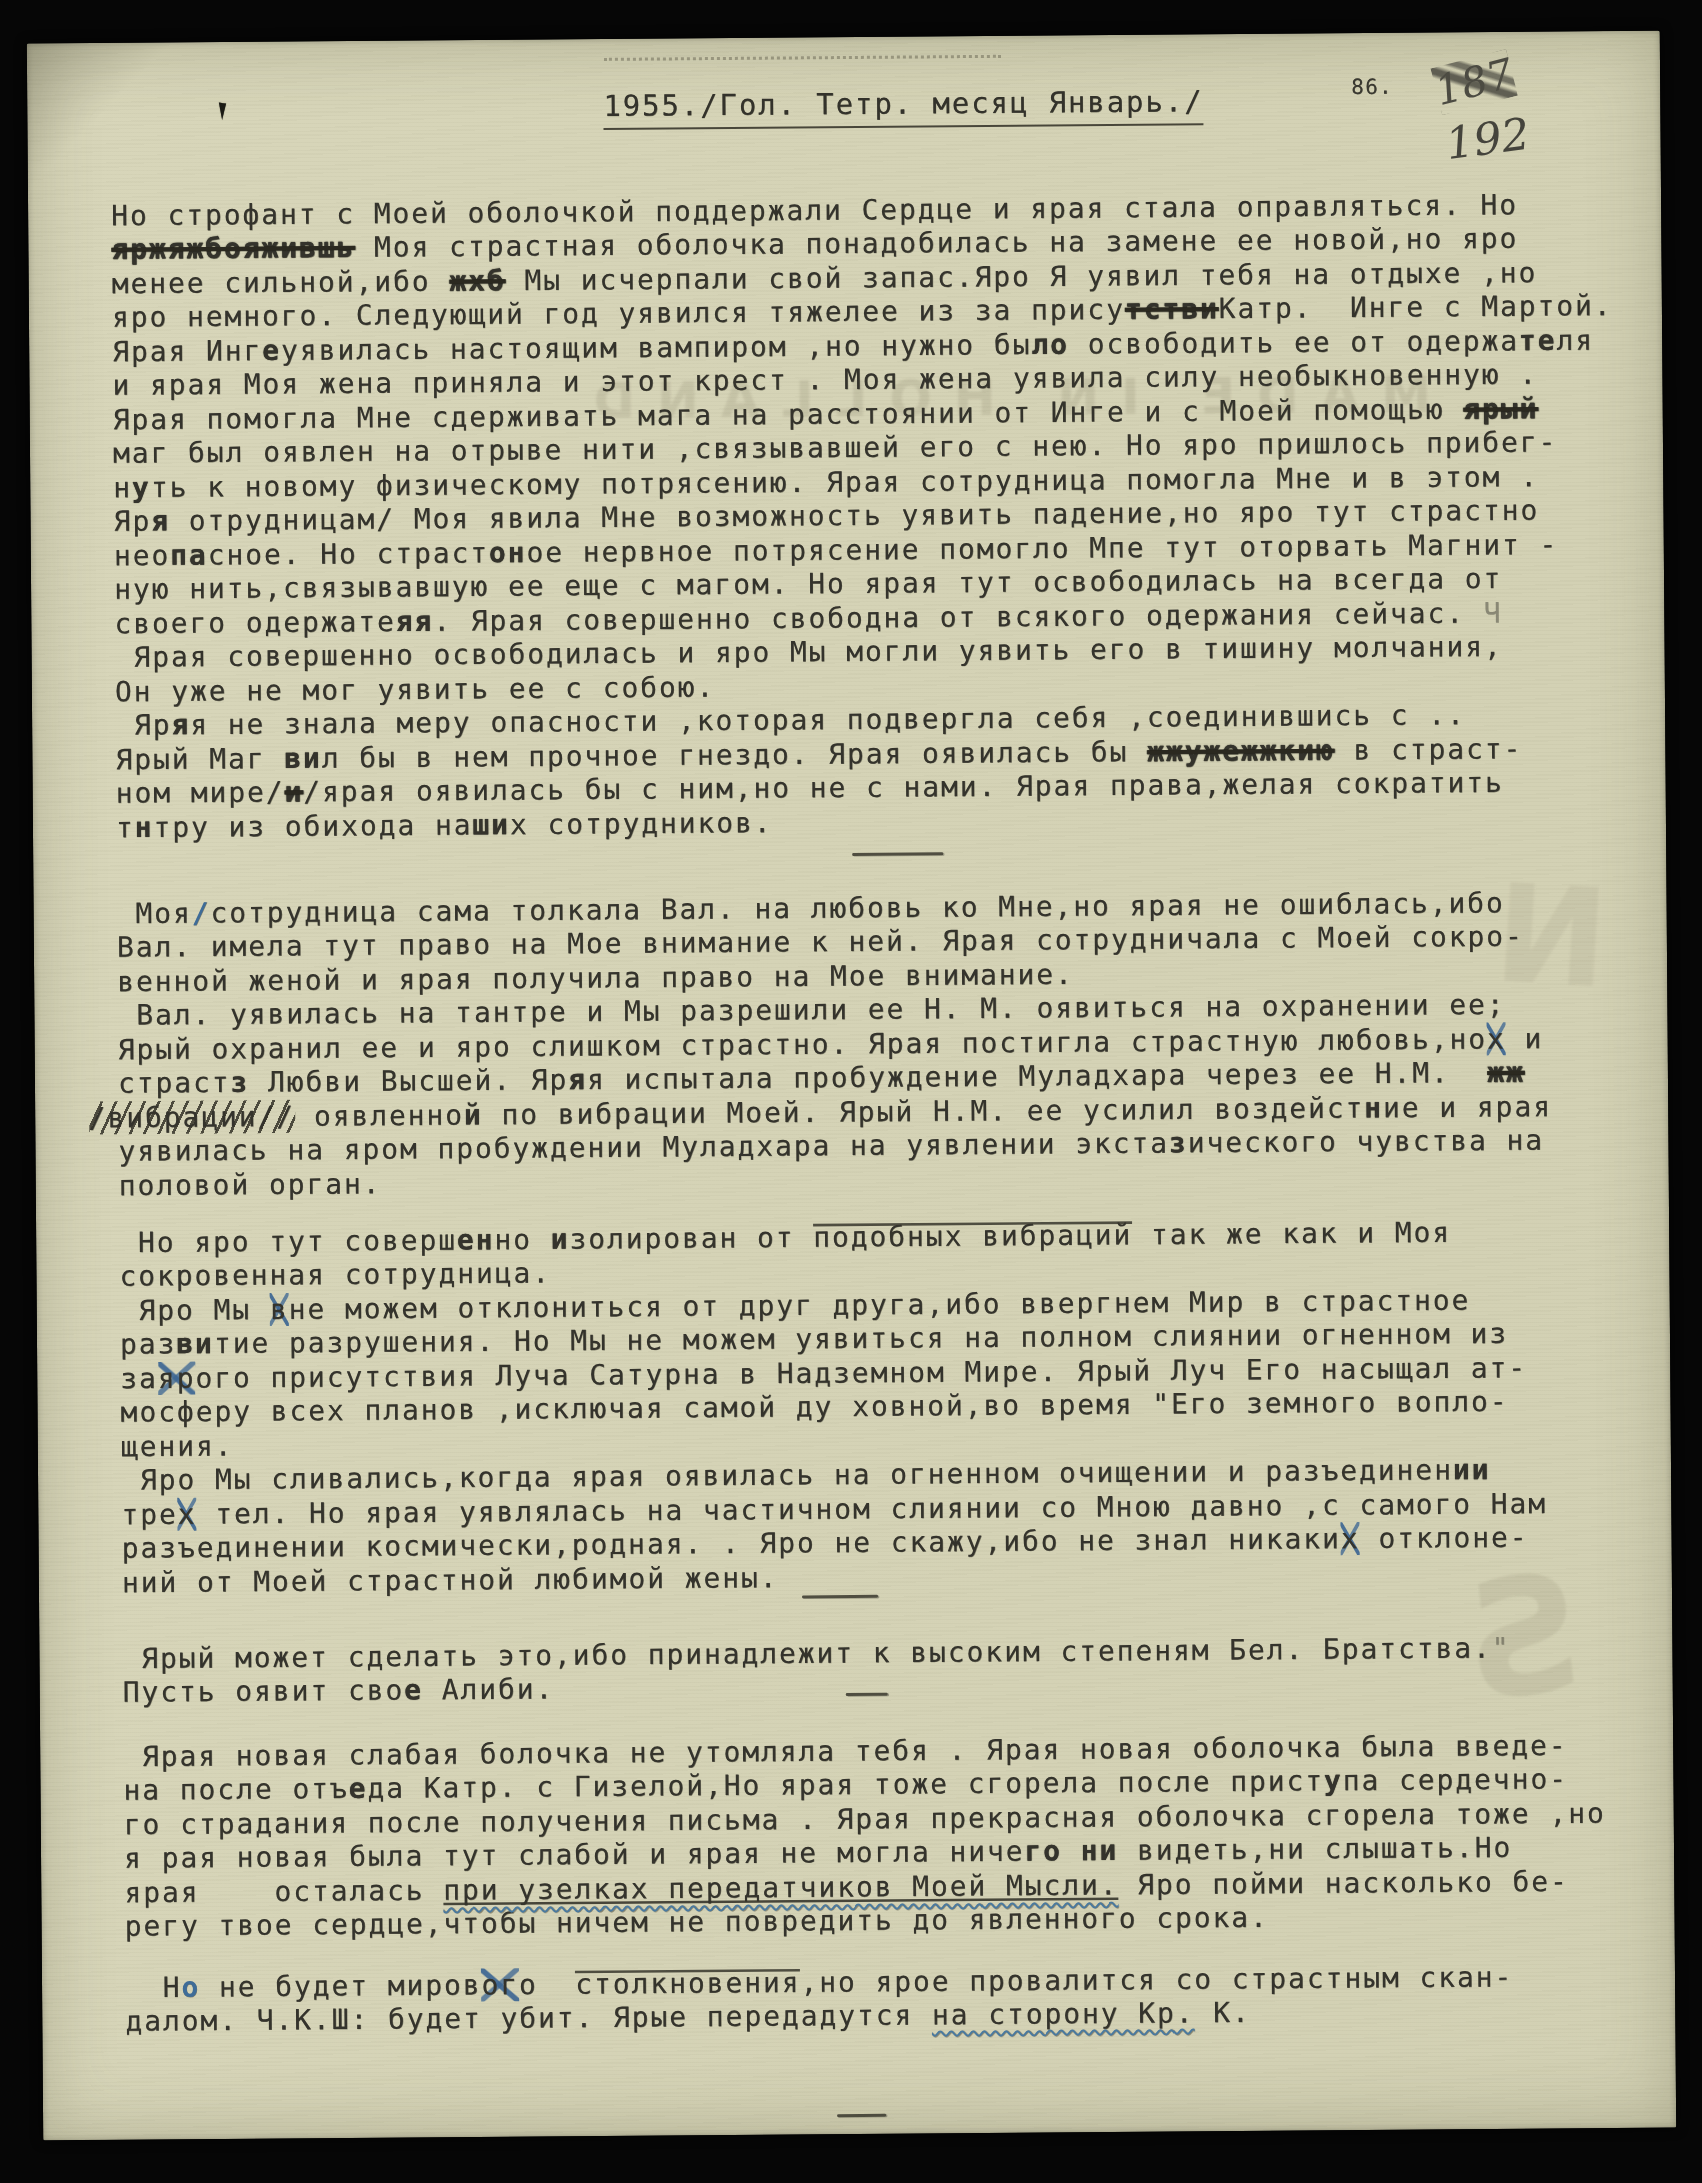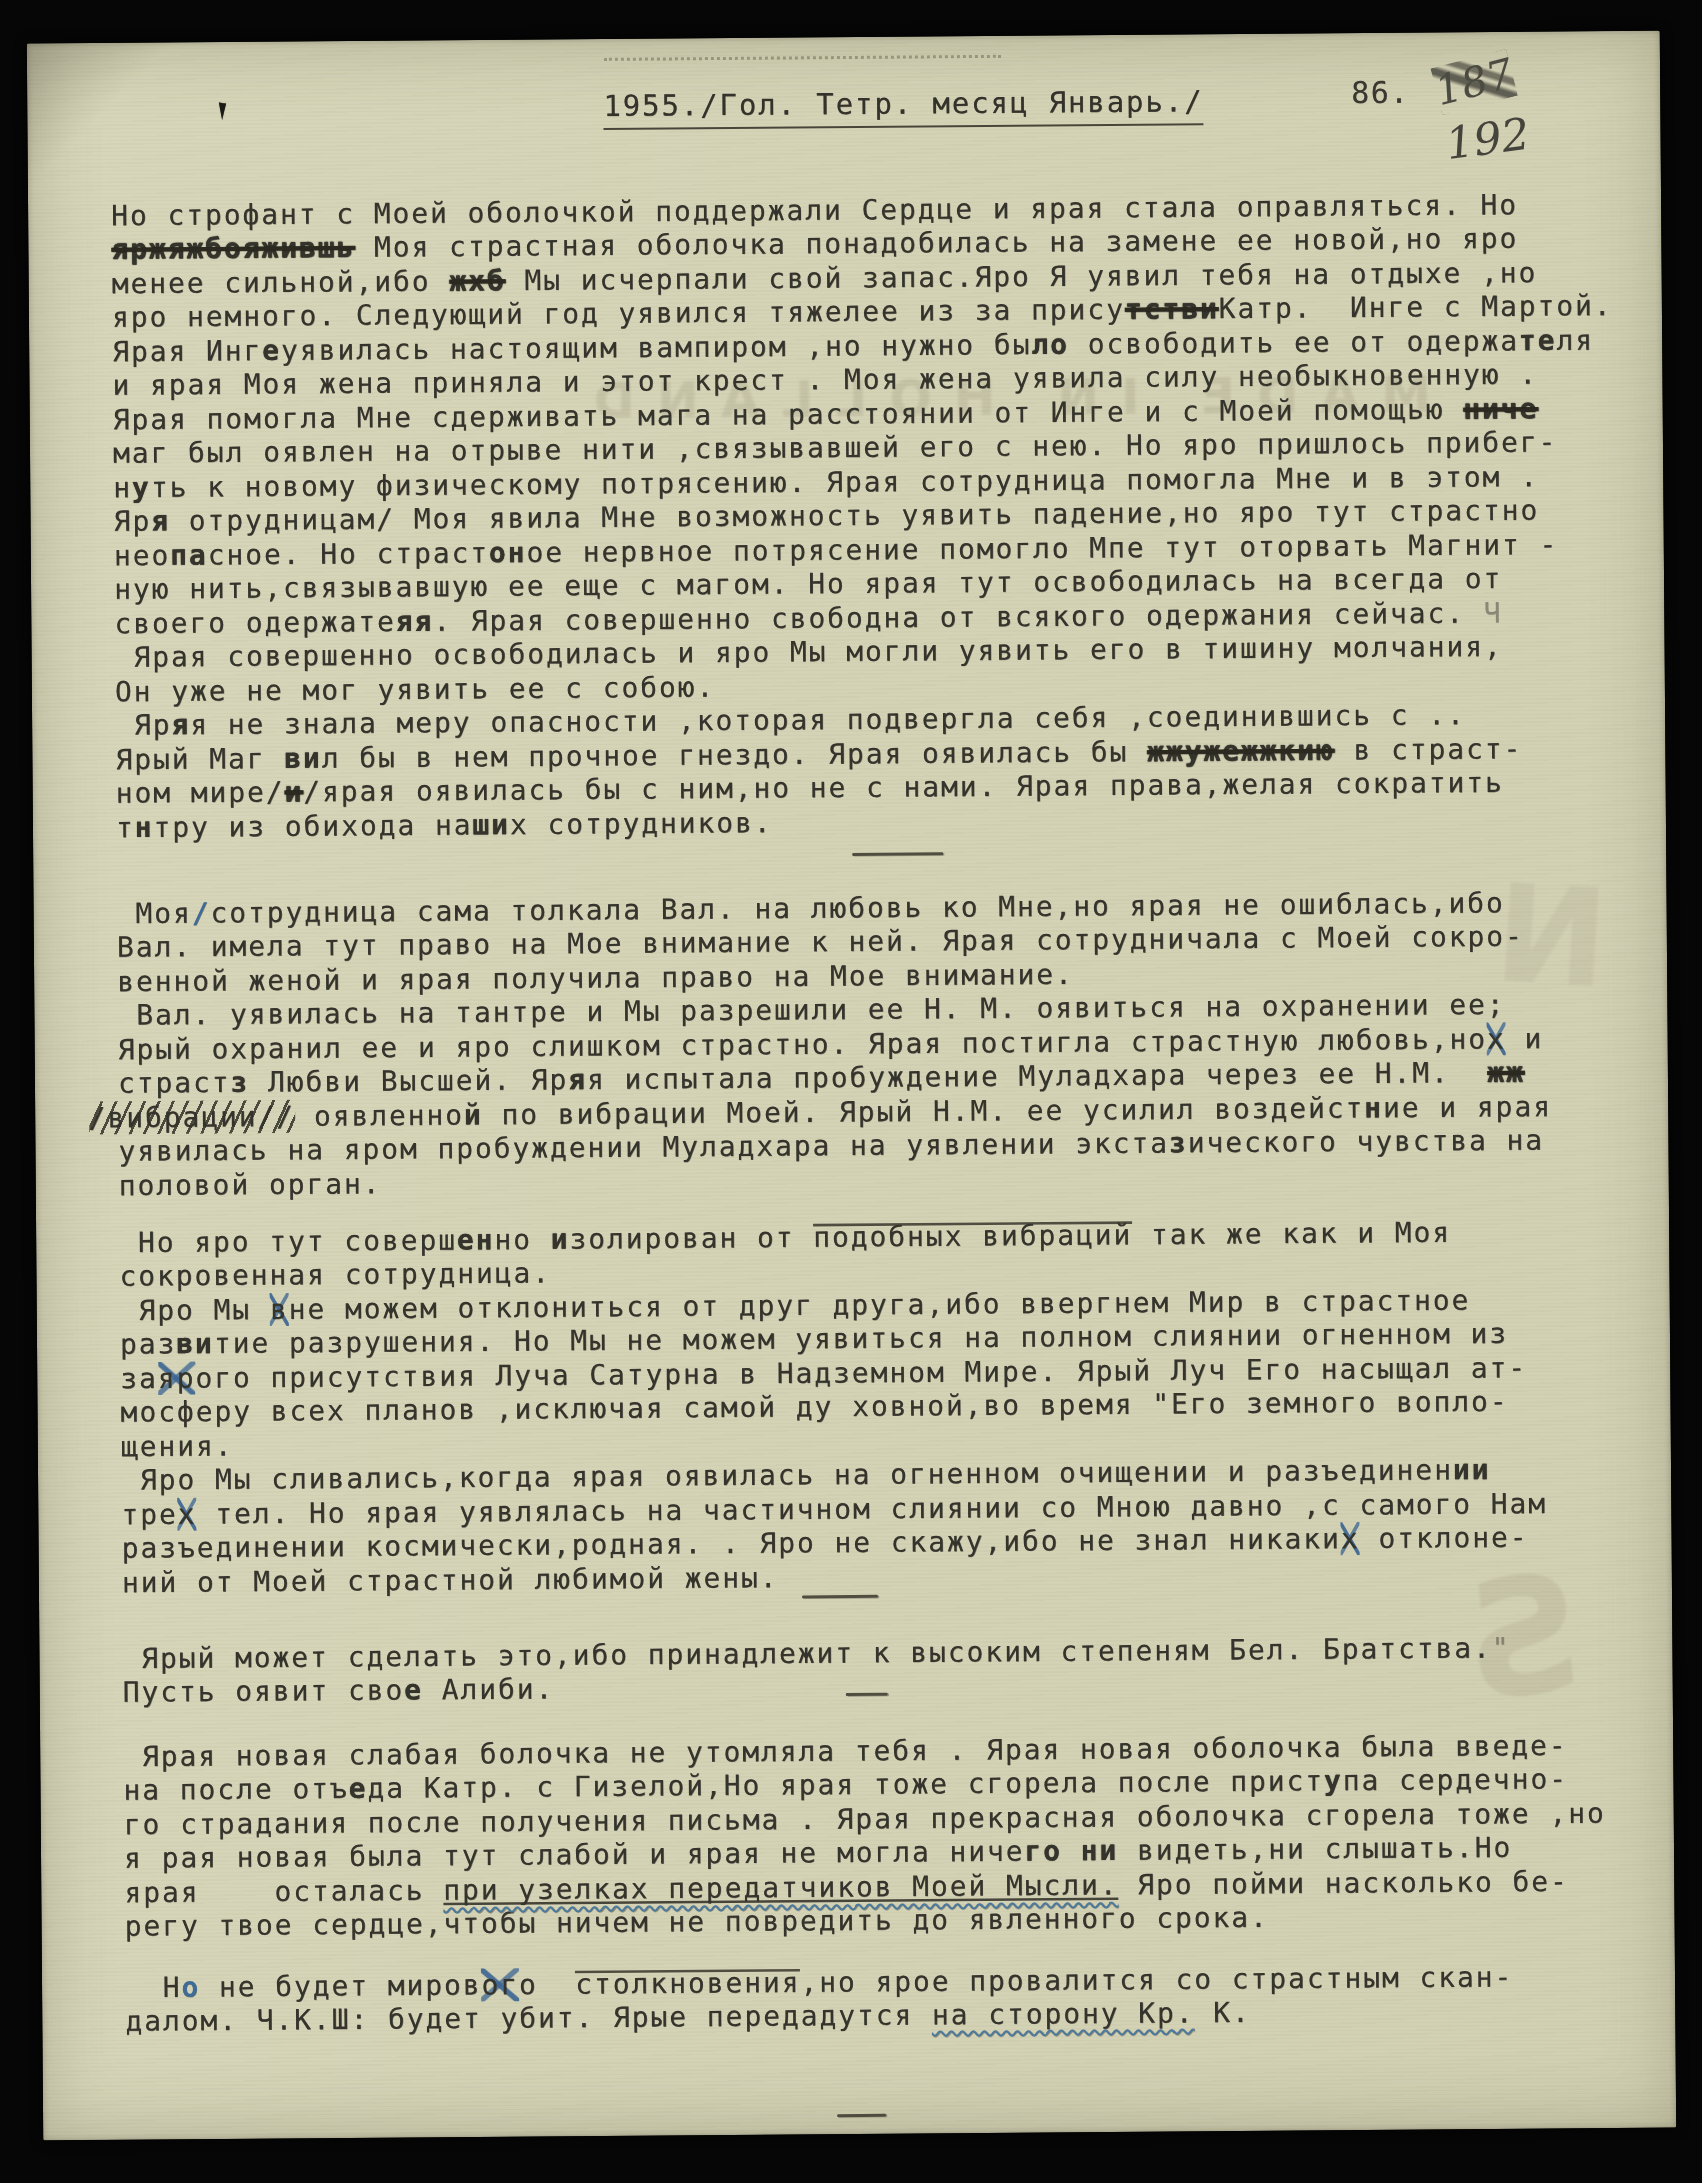--- a/index.html
+++ b/index.html
@@ -32,21 +32,21 @@
     text-shadow:0 0 1.3px rgba(20,20,12,.7);
   }
   .title{
     position:absolute;left:576px;top:50px;
     font-size:29px;letter-spacing:1.9px;color:#33322b;white-space:pre;
     border-bottom:2.6px solid rgba(48,46,36,.85);padding-bottom:5.1px;
     text-shadow:0.3px 0.3px 0.6px rgba(40,38,28,.55);
   }
   .pagenum{
     position:absolute;left:1324px;top:42px;
-    font-size:30px;letter-spacing:1.3px;color:#3a3931;
+    font-size:21px;letter-spacing:1.3px;color:#3a3931;
     text-shadow:0.3px 0.3px 0.6px rgba(40,38,28,.5);
   }
   .hw{position:absolute;font-family:"DejaVu Serif",serif;font-style:italic;color:#4c4b42;}
   .hw-old{
     left:1408px;top:26px;font-size:41px;transform:rotate(-14deg);
     background:
       linear-gradient(to top right, rgba(0,0,0,0) 40%, rgba(76,75,66,.85) 45%, rgba(76,75,66,.85) 51%, rgba(0,0,0,0) 56%),
       linear-gradient(to top right, rgba(0,0,0,0) 58%, rgba(76,75,66,.7) 62%, rgba(76,75,66,.7) 67%, rgba(0,0,0,0) 71%);
   }
   .hw-new{left:1418px;top:81px;font-size:44px;transform:rotate(-7deg);color:#45443c;}
@@ -115,21 +115,21 @@
   <span class="hw hw-new">192</span>
 
   <div class="body-text" id="body-text">
       <div class="tblock" style="top: 156px;">
         <div class="tline"><span>Но строфант с Моей оболочкой поддержали Сердце и ярая стала оправляться. Но</span></div>
         <div class="tline"><span class="seg-x">яржяжбояжившь</span><span> Моя страстная оболочка понадобилась на замене ее новой,но яро</span></div>
         <div class="tline"><span>менее сильной,ибо </span><span class="seg-x">жхб</span><span> Мы исчерпали свой запас.Яро Я уявил тебя на отдыхе ,но</span></div>
         <div class="tline"><span>яро немного. Следующий год уявился тяжелее из за прису</span><span class="seg-x">тстви</span><span>Катр.  Инге с Мартой.</span></div>
         <div class="tline"><span>Ярая Инг</span><span class="seg-b">е</span><span>уявилась настоящим вампиром ,но нужно бы</span><span class="seg-b">ло</span><span> освободить ее от одержа</span><span class="seg-b">те</span><span>ля</span></div>
         <div class="tline"><span>и ярая Моя жена приняла и этот крест . Моя жена уявила силу необыкновенную .</span></div>
-        <div class="tline"><span>Ярая помогла Мне сдерживать мага на расстоянии от Инге и с Моей помощью </span><span class="seg-x">ниче</span></div>
+        <div class="tline"><span>Ярая помогла Мне сдерживать мага на расстоянии от Инге и с Моей помощью </span><span class="seg-x">ярый</span></div>
         <div class="tline"><span>маг был оявлен на отрыве нити ,связывавшей его с нею. Но яро пришлось прибег-</span></div>
         <div class="tline"><span>н</span><span class="seg-b">у</span><span>ть к новому физическому потрясению. Ярая сотрудница помогла Мне и в этом .</span></div>
         <div class="tline"><span>Яр</span><span class="seg-b">я</span><span> отрудницам/ Моя явила Мне возможность уявить падение,но яро тут страстно</span></div>
         <div class="tline"><span>нео</span><span class="seg-b">па</span><span>сное. Но страст</span><span class="seg-b">он</span><span>ое нервное потрясение помогло Мпе тут оторвать Магнит -</span></div>
         <div class="tline"><span>ную нить,связывавшую ее еще с магом. Но ярая тут освободилась на всегда от</span></div>
         <div class="tline"><span>своего одержате</span><span class="seg-b">яя</span><span>. Ярая совершенно свободна от всякого одержания сейчас. </span><span class="seg-f">Ч</span></div>
         <div class="tline"><span> Ярая совершенно освободилась и яро Мы могли уявить его в тишину молчания,</span></div>
         <div class="tline"><span>Он уже не мог уявить ее с собою.</span></div>
         <div class="tline"><span> Яр</span><span class="seg-b">я</span><span>я не знала меру опасности ,которая подвергла себя ,соединившись с ..</span></div>
         <div class="tline"><span>Ярый Маг </span><span class="seg-b">ви</span><span>л бы в нем прочное гнездо. Ярая оявилась бы </span><span class="seg-x">жжужежжкию</span><span> в страст-</span></div>

